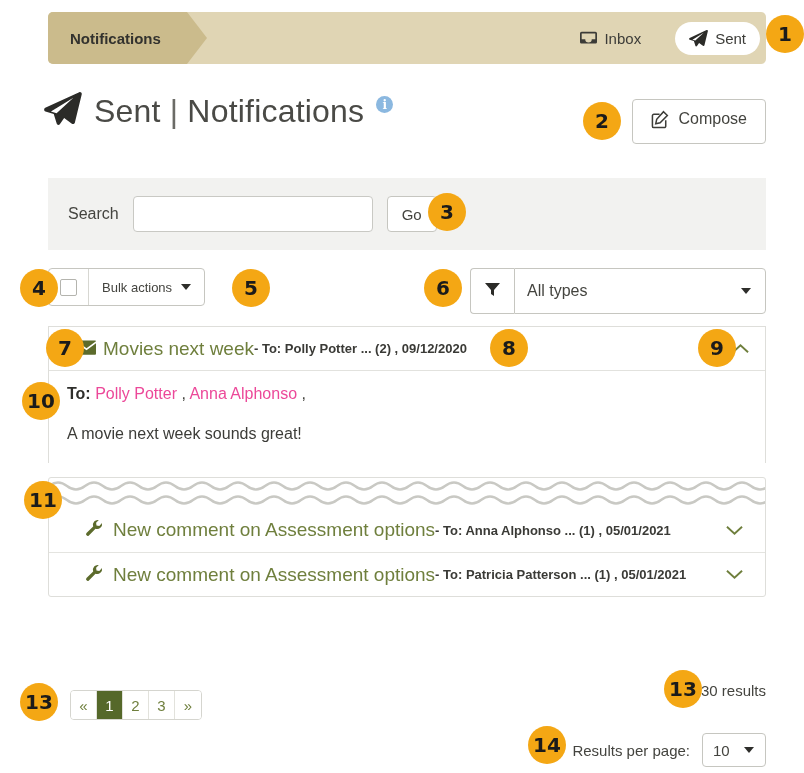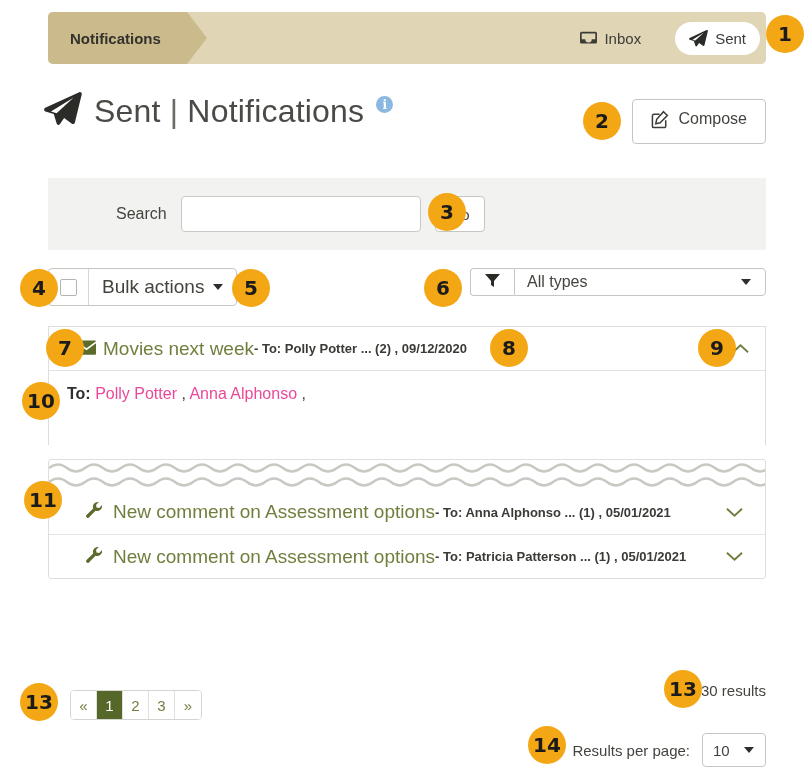--- a/index.html
+++ b/index.html
@@ -117,21 +117,21 @@
   
   .search-panel {
     position: absolute;
     left: 48px; top: 178px;
     width: 718px; height: 72px;
     background: #f2f2f0;
     display: flex; align-items: center;
     padding-left: 20px;
     gap: 14px;
   }
-  .search-panel label { font-size: 16px; color: #44443f; margin-left: 48px; }
+  .search-panel label { font-size: 16px; color: #44443f; }
   .search-input {
     width: 240px; height: 36px;
     border: 1px solid #c9c9c4;
     border-radius: 4px;
     background: #fff;
     padding: 0 9px;
     font-size: 15px;
     font-family: "Liberation Sans", sans-serif;
   }
   .go-btn {
@@ -163,34 +163,34 @@
   }
   .bulk-check .box {
     width: 17px; height: 17px;
     border: 1px solid #b4b4ae;
     border-radius: 2px;
     background: #fff;
   }
   .bulk-label {
     display: flex; align-items: center; gap: 9px;
     padding: 0 13px;
-    font-size: 19px;
+    font-size: 13px;
     color: #44443f;
     cursor: pointer;
   }
   .caret {
     width: 0; height: 0;
     border-left: 5px solid transparent;
     border-right: 5px solid transparent;
     border-top: 6px solid #2e2e2b;
   }
   .filter-group {
     position: absolute; left: 470px; top: 0;
     display: flex; align-items: stretch;
-    height: 28px;
+    height: 46px;
     width: 296px;
   }
   .filter-icon-box {
     width: 44px;
     border: 1px solid #c6c6c0;
     border-right: none;
     border-radius: 4px 0 0 4px;
     background: #fff;
     display: flex; align-items: center; justify-content: center;
   }
@@ -442,20 +442,21 @@
             <path fill="none" stroke="#6f7f3d" stroke-width="2" d="M1 9.5L9 2l8 7.5"></path>
           </svg>
         </span>
       </div>
 
       <div class="msg-body">
         <div class="to-line">
           <b>To:</b>
           <a href="#">Polly Potter</a><span> , </span><a href="#">Anna Alphonso</a><span> ,</span>
         </div>
+        <div class="body-text">A movie next week sounds great!</div>
       </div>
     </div>
 
 
     <div class="collapsed-group">
       <svg class="zigzag" viewBox="0 0 716 30" preserveAspectRatio="none">
         <path fill="none" stroke="#c9c9c4" stroke-width="2.4" d="M0,8 q9,-7 18,0 t18,0 t18,0 t18,0 t18,0 t18,0 t18,0 t18,0 t18,0 t18,0 t18,0 t18,0 t18,0 t18,0 t18,0 t18,0 t18,0 t18,0 t18,0 t18,0 t18,0 t18,0 t18,0 t18,0 t18,0 t18,0 t18,0 t18,0 t18,0 t18,0 t18,0 t18,0 t18,0 t18,0 t18,0 t18,0 t18,0 t18,0 t18,0 t18,0"></path>
         <path fill="none" stroke="#c9c9c4" stroke-width="2.4" d="M0,22 q9,-7 18,0 t18,0 t18,0 t18,0 t18,0 t18,0 t18,0 t18,0 t18,0 t18,0 t18,0 t18,0 t18,0 t18,0 t18,0 t18,0 t18,0 t18,0 t18,0 t18,0 t18,0 t18,0 t18,0 t18,0 t18,0 t18,0 t18,0 t18,0 t18,0 t18,0 t18,0 t18,0 t18,0 t18,0 t18,0 t18,0 t18,0 t18,0 t18,0 t18,0"></path>
       </svg>
 

